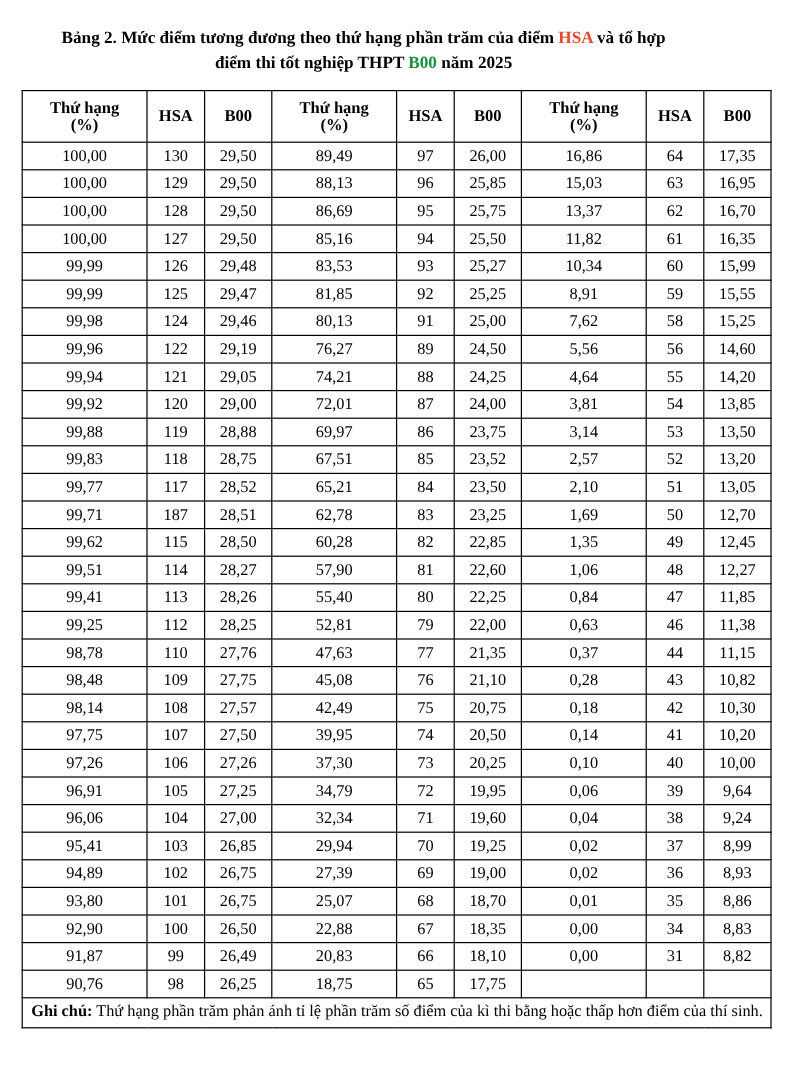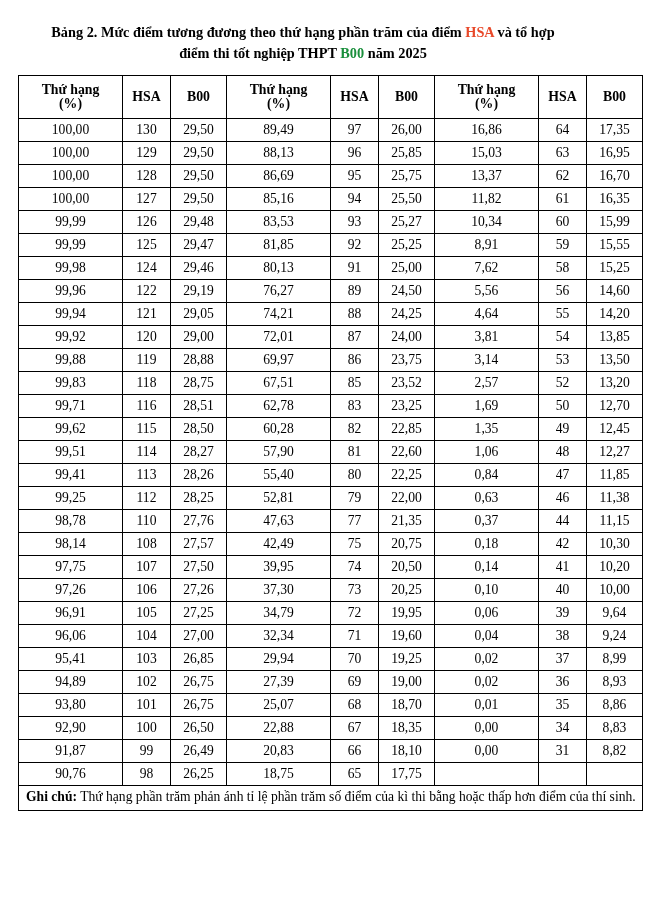--- a/index.html
+++ b/index.html
@@ -230,22 +230,33 @@
           <td>118</td>
           <td>28,75</td>
           <td>67,51</td>
           <td>85</td>
           <td>23,52</td>
           <td>2,57</td>
           <td>52</td>
           <td>13,20</td>
         </tr>
         <tr>
+          <td>99,77</td>
+          <td>117</td>
+          <td>28,52</td>
+          <td>65,21</td>
+          <td>84</td>
+          <td>23,50</td>
+          <td>2,10</td>
+          <td>51</td>
+          <td>13,05</td>
+        </tr>
+        <tr>
           <td>99,71</td>
-          <td>116</td>
+          <td>187</td>
           <td>28,51</td>
           <td>62,78</td>
           <td>83</td>
           <td>23,25</td>
           <td>1,69</td>
           <td>50</td>
           <td>12,70</td>
         </tr>
         <tr>
           <td>99,62</td>
@@ -296,20 +307,31 @@
           <td>110</td>
           <td>27,76</td>
           <td>47,63</td>
           <td>77</td>
           <td>21,35</td>
           <td>0,37</td>
           <td>44</td>
           <td>11,15</td>
         </tr>
         <tr>
+          <td>98,48</td>
+          <td>109</td>
+          <td>27,75</td>
+          <td>45,08</td>
+          <td>76</td>
+          <td>21,10</td>
+          <td>0,28</td>
+          <td>43</td>
+          <td>10,82</td>
+        </tr>
+        <tr>
           <td>98,14</td>
           <td>108</td>
           <td>27,57</td>
           <td>42,49</td>
           <td>75</td>
           <td>20,75</td>
           <td>0,18</td>
           <td>42</td>
           <td>10,30</td>
         </tr>

